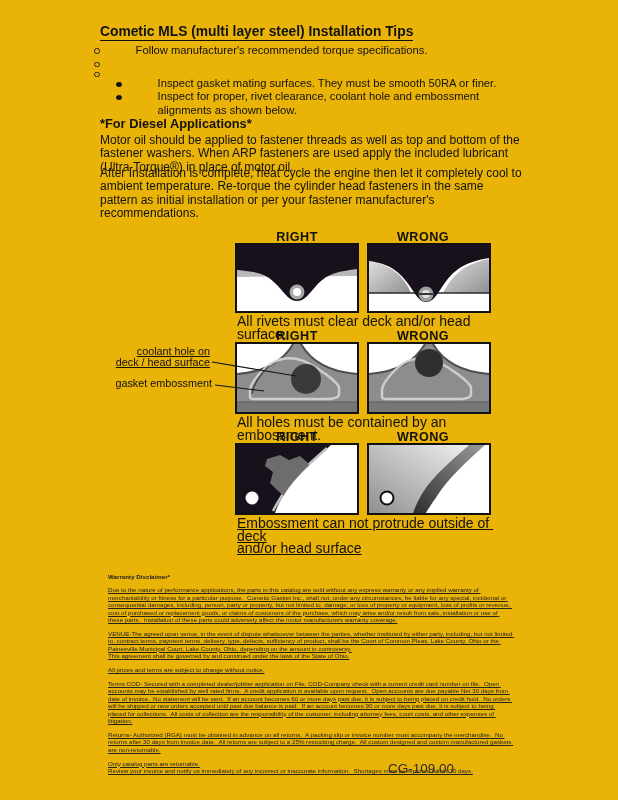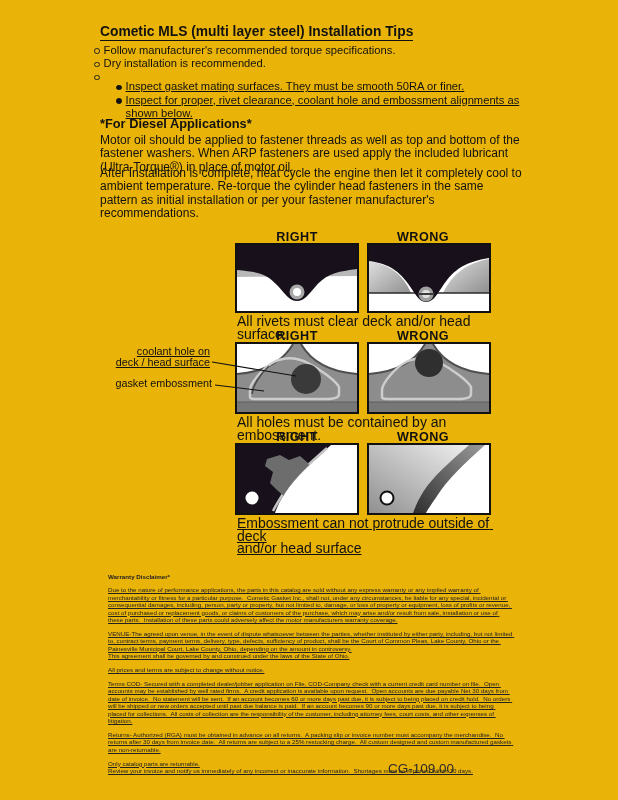--- a/index.html
+++ b/index.html
@@ -7,22 +7,22 @@
     position:relative;width:618px;height:800px;background:#eab308;overflow:hidden;
     font-family:"Liberation Sans",sans-serif;color:#111;
   }
   .abs{position:absolute;}
   .pre{white-space:pre-wrap;text-decoration:underline;}
   
   #title{left:100px;top:24px;font-size:13.8px;font-weight:bold;}
   #title span{display:inline-block;border-bottom:1.6px solid #111;padding-bottom:1px;}
   
   #bullets{left:94px;top:44px;width:440px;font-size:11.2px;line-height:13.2px;}
-  .bullet-row{display:flex;align-items:flex-start;}
-  .bullet-row.sub{margin-left:22px;text-decoration:underline;}
+  .bullet-row{display:flex;align-items:flex-start;gap:32px;}
+  .bullet-row.sub{margin-left:22px;}
   .marker{flex:0 0 auto;width:3.6px;height:3.6px;border-radius:50%;margin:4.4px 4px 0 0;}
   .marker.open{border:1px solid #222;background:transparent;}
   .marker.solid{background:#111;border:1px solid #111;}
   
   #diesel-heading{left:100px;top:116px;font-size:12.8px;font-weight:bold;text-align:right;}
   .body-par{left:100px;width:424px;font-size:12px;line-height:13.4px;}
   #diesel-p1{top:134px;}
   #diesel-p2{top:167px;}
   #diesel-p3{top:208px;}
   
@@ -54,21 +54,20 @@
     <span>Cometic MLS (multi layer steel) Installation Tips</span>
   </div>
 
   <div id="bullets" class="abs">
     <div class="bullet-row">
       <span class="marker open"></span>
       <span>Follow manufacturer's recommended torque specifications.</span>
     </div>
     <div class="bullet-row">
       <span class="marker open"></span>
-      <span>Dry installation is recommended.</span>
     </div>
     <div class="bullet-row">
       <span class="marker open"></span>
     </div>
     <div class="bullet-row sub">
       <span class="marker solid"></span>
       <span>Inspect gasket mating surfaces.  They must be smooth 50RA or finer.</span>
     </div>
     <div class="bullet-row sub">
       <span class="marker solid"></span>

